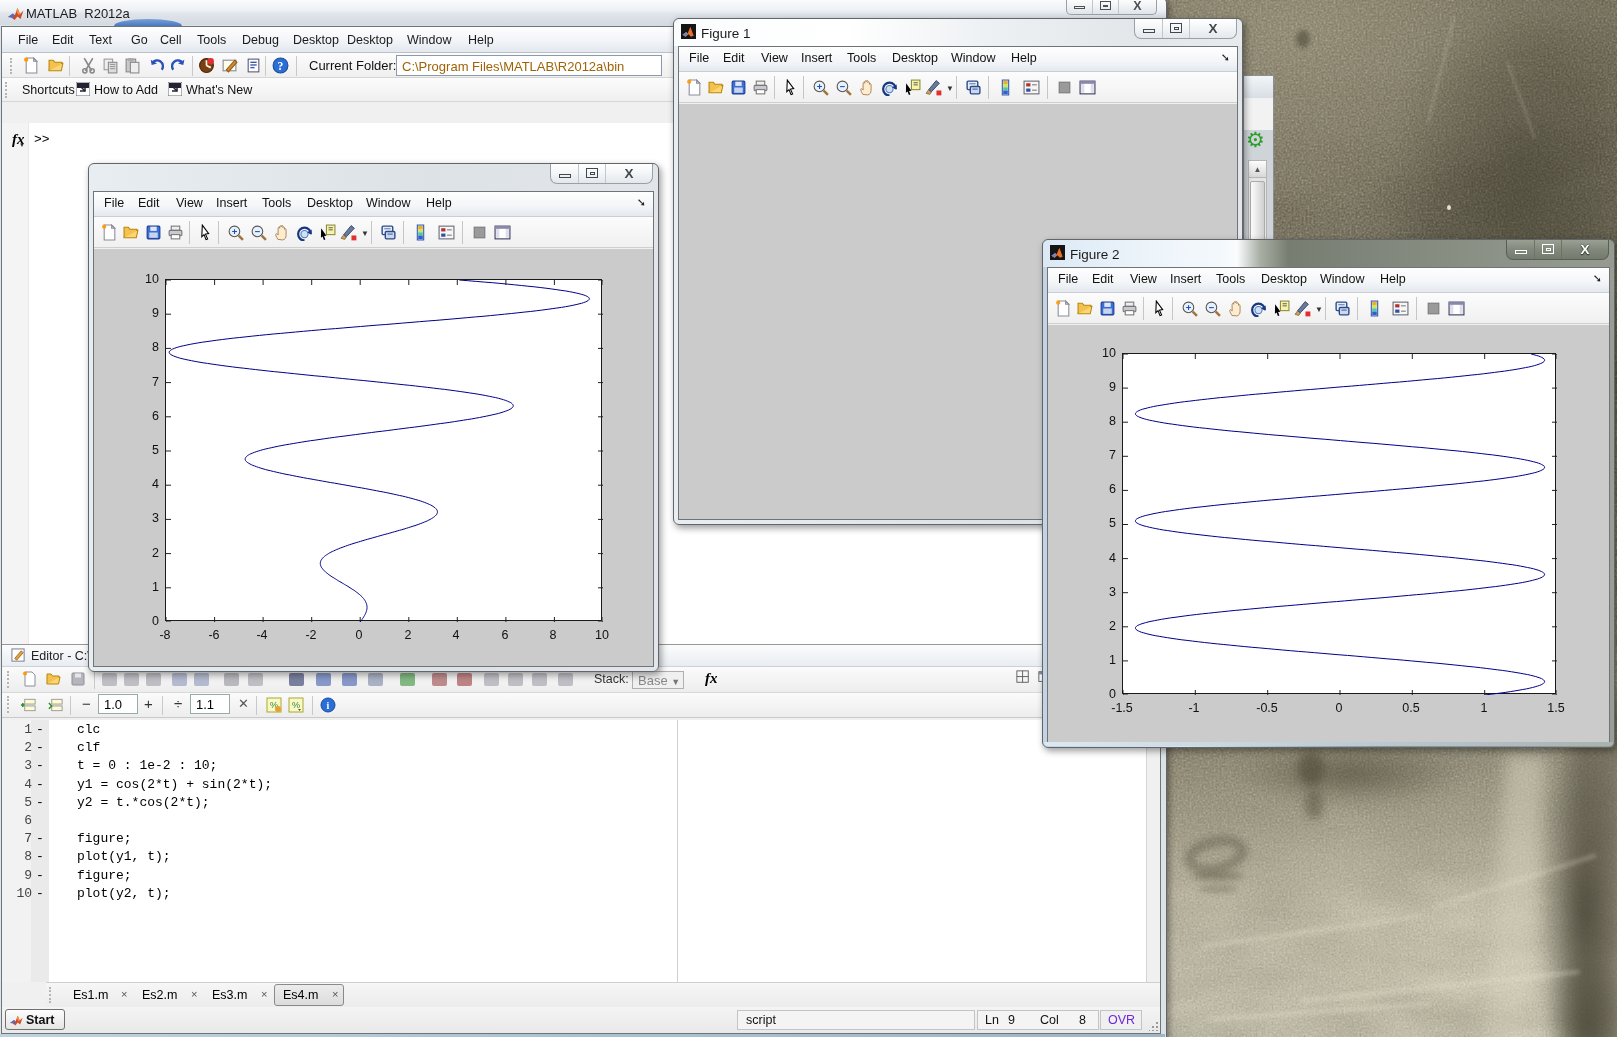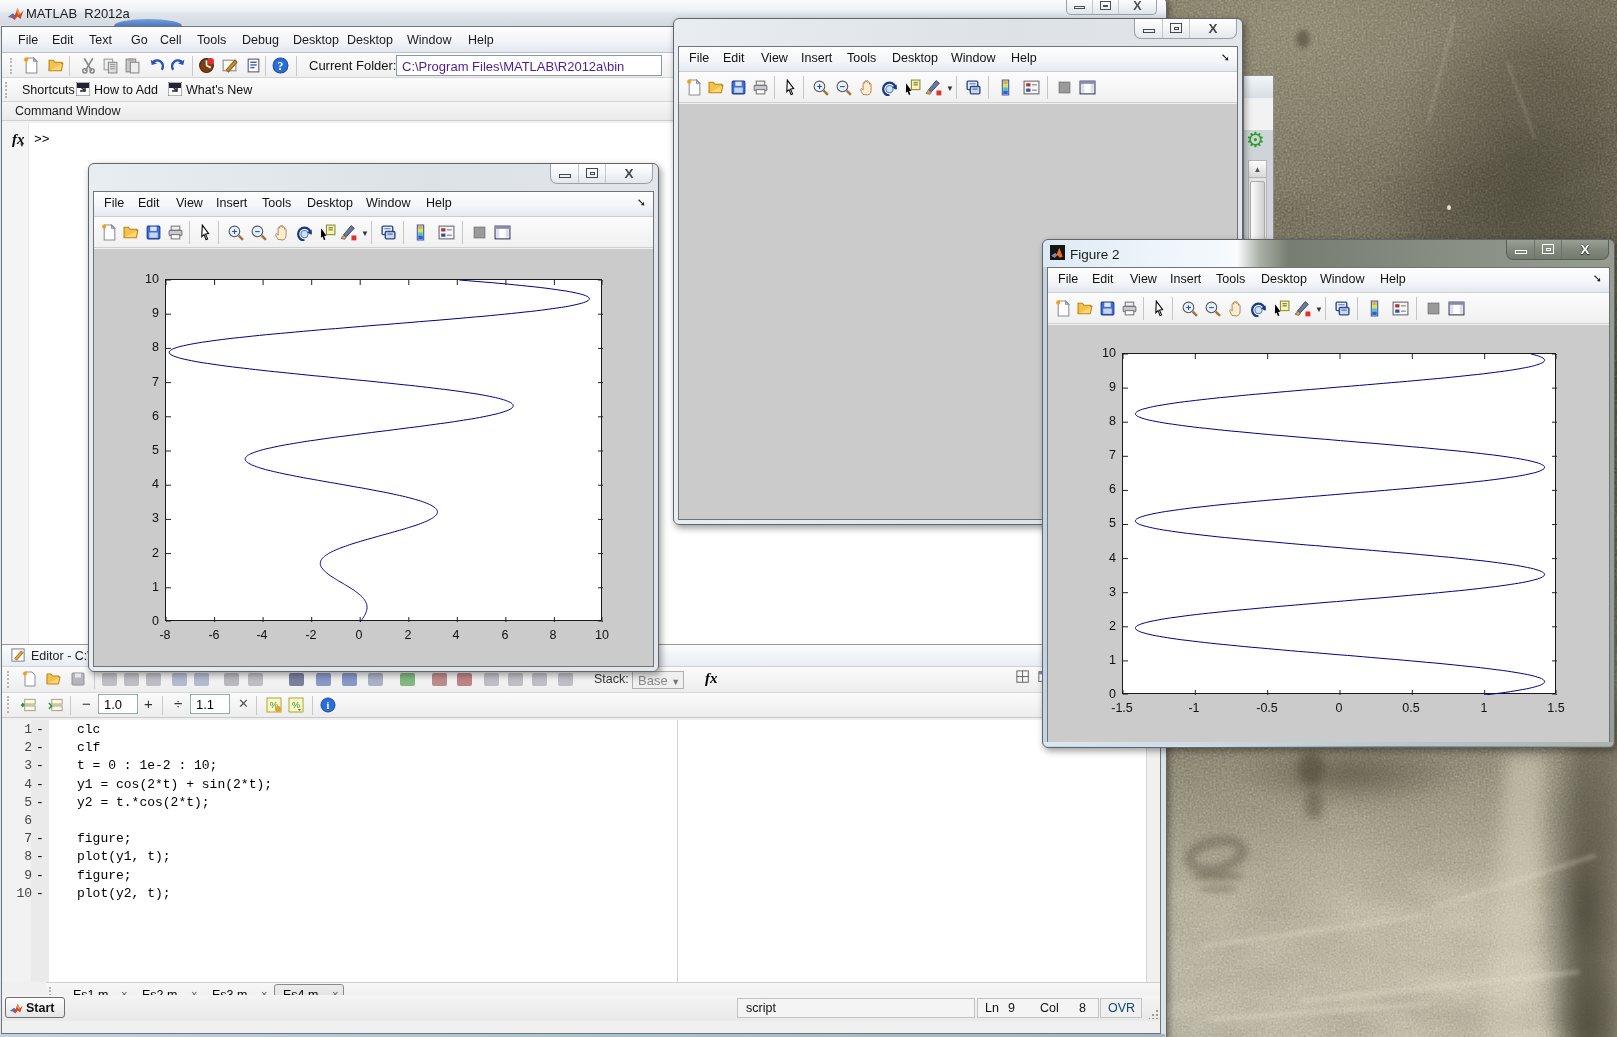--- a/index.html
+++ b/index.html
@@ -166,41 +166,40 @@
             <line x1="5" y1="7.5" x2="11" y2="7.5" stroke="#3a5aa8" stroke-width="1.3"></line>
             <line x1="5" y1="10" x2="9" y2="10" stroke="#3a5aa8" stroke-width="1.3"></line>
           </svg></div>
         <div style="position:absolute;left:263px;top:3px;width:1px;height:20px;background:#c9c9c9;"></div>
         <div style="position:absolute;left:270px;top:4px;width:17px;height:17px;"><svg viewBox="0 0 16 16">
             <circle cx="8" cy="8" r="7" fill="#2a6fd8" stroke="#1a4a9a"></circle>
             <text x="8" y="12" font-size="11" text-anchor="middle" fill="#fff" font-weight="bold" font-family="serif">?</text>
           </svg></div>
         <div style="position:absolute;left:294px;top:3px;width:1px;height:20px;background:#c9c9c9;"></div>
         <div style="position:absolute;left:307px;top:5px;font-size:13px;color:#111;">Current Folder:</div>
-        <div style="position:absolute;left:394px;top:2px;width:266px;height:21px;background:#fff;border:1px solid #8a9ab0;font-size:13px;color:#4c1d95;padding:2.5px 0 0 5px;white-space:nowrap;overflow:hidden;">C:\Program Files\MATLAB\R2012a\bin</div>
+        <div style="position:absolute;left:394px;top:2px;width:266px;height:21px;background:#fff;border:1px solid #8a9ab0;font-size:13px;color:#a16207;padding:2.5px 0 0 5px;white-space:nowrap;overflow:hidden;">C:\Program Files\MATLAB\R2012a\bin</div>
       </div>
     <div style="position:relative;height:24px;background:linear-gradient(#fcfcfc,#efefef);border-bottom:1px solid #d5d5d5;font-size:12.5px;color:#111;">
       <div style="position:absolute;left:3px;top:4px;width:3px;height:16px;border-left:2px dotted #b5b5b5;"></div>
       <span style="position:absolute;left:20px;top:5px;">Shortcuts</span>
       <svg style="position:absolute;left:74px;top:4px;width:14px;height:14px;" viewBox="0 0 14 14">
           <rect width="14" height="14" fill="#fff" stroke="#667"></rect>
           <rect x="1" y="1" width="12" height="5" fill="#223"></rect>
           <path d="M4 9 L9 9 L9 4" stroke="#223" stroke-width="1.5" fill="none"></path>
           <path d="M9 9 L5.5 5.5" stroke="#223" stroke-width="1.5"></path>
         </svg>
       <span style="position:absolute;left:92px;top:5px;">How to Add</span>
       <svg style="position:absolute;left:166px;top:4px;width:14px;height:14px;" viewBox="0 0 14 14">
           <rect width="14" height="14" fill="#fff" stroke="#667"></rect>
           <rect x="1" y="1" width="12" height="5" fill="#223"></rect>
           <path d="M4 9 L9 9 L9 4" stroke="#223" stroke-width="1.5" fill="none"></path>
           <path d="M9 9 L5.5 5.5" stroke="#223" stroke-width="1.5"></path>
         </svg>
       <span style="position:absolute;left:184px;top:5px;">What's New</span>
     </div>
-    <div style="position:relative;height:19px;background:linear-gradient(#f6f6f6,#eaeaea);border-bottom:1px solid #cfcfcf;font-size:12.5px;color:#222;padding:2px 0 0 13px;">Command Window</div>
     <div style="position:absolute;left:0;right:0;top:96px;bottom:0;background:#ffffff;">
       <div style="position:absolute;left:0;top:0;bottom:0;width:27px;background:#f4f4f4;border-right:1px solid #e8e8e8;"></div>
       <div style="position:absolute;left:10px;top:8px;font-family:'Liberation Serif',serif;font-style:italic;font-weight:bold;font-size:15px;">fx</div>
       <div style="position:absolute;left:17px;top:19px;font-size:6px;color:#333;">▼</div>
       <div style="position:absolute;left:32px;top:9px;font-family:'Liberation Mono',monospace;font-size:13px;">&gt;&gt;</div>
 
       <div id="editor" style="position:absolute;left:0;right:0;top:521px;bottom:0;background:#f0f0f0;border-top:1px solid #979797;">
         <div style="position:relative;height:22px;background:linear-gradient(#fbfcfd,#e9edf2);border-bottom:1px solid #cdd2d8;font-size:12.5px;color:#222;">
           <svg style="position:absolute;left:9px;top:3px;width:15px;height:15px;" viewBox="0 0 16 16">
               <rect x="1" y="1" width="13" height="13" fill="#fff" stroke="#778"></rect>
@@ -330,57 +329,65 @@
           <span style="position:absolute;left:27px;top:5px;">Es1.m</span>
             <span style="position:absolute;left:75px;top:5px;color:#555;font-size:11px;">×</span>
           <span style="position:absolute;left:96px;top:5px;">Es2.m</span>
             <span style="position:absolute;left:145px;top:5px;color:#555;font-size:11px;">×</span>
           <span style="position:absolute;left:166px;top:5px;">Es3.m</span>
             <span style="position:absolute;left:215px;top:5px;color:#555;font-size:11px;">×</span>
           <div style="position:absolute;left:228px;top:1px;width:70px;height:22px;background:linear-gradient(#ececec,#dcdcdc);border:1px solid #8a8a8a;border-radius:3px;"></div>
           <span style="position:absolute;left:237px;top:5px;">Es4.m</span>
             <span style="position:absolute;left:286px;top:5px;color:#555;font-size:11px;">×</span>
         </div>
-        <div style="position:absolute;left:0;right:0;bottom:12px;height:26px;background:linear-gradient(#f4f4f4,#e9e9e9);font-size:12.5px;color:#111;">
+        <div style="position:absolute;left:0;right:0;bottom:0;height:26px;background:linear-gradient(#f4f4f4,#e9e9e9);font-size:12.5px;color:#111;">
           <div style="position:absolute;left:3px;top:2px;width:60px;height:21px;border:1px solid #707070;border-radius:3px;background:linear-gradient(#fdfdfd,#e5e5e5);">
             <svg style="position:absolute;left:4px;top:4px;width:13px;height:13px;" viewBox="0 0 16 16">
                 <path d="M0 11 L5 7.5 L6.8 9.3 L9.5 2 L12 8 L15.5 4.5 L12.5 13 L9.5 10.5 L6.5 14 L3.5 11.5 Z" fill="#d2491e"></path>
                 <path d="M0 11 L5 7.5 L6.8 9.3 L4.8 12.5 L3.5 11.5 Z" fill="#4a6fd0"></path>
                 <path d="M9.5 2 L12 8 L10.8 9.6 L8.2 5.2 Z" fill="#f09048"></path>
               </svg>
             <span style="position:absolute;left:20px;top:3px;font-weight:bold;">Start</span>
           </div>
           <div style="position:absolute;left:735px;top:3px;width:238px;height:20px;border:1px solid #c4c4c4;background:#f4f4f4;padding:2px 0 0 8px;">script</div>
           <div style="position:absolute;left:975px;top:3px;width:122px;height:20px;border:1px solid #c4c4c4;background:#f4f4f4;">
             <span style="position:absolute;left:7px;top:2px;">Ln</span>
               <span style="position:absolute;left:30px;top:2px;">9</span>
             <span style="position:absolute;left:62px;top:2px;">Col</span>
               <span style="position:absolute;left:101px;top:2px;">8</span>
           </div>
-          <div style="position:absolute;left:1098px;top:3px;width:42px;height:20px;border:1px solid #c4c4c4;background:#f0f0f0;padding:2px 0 0 7px;color:#0c4a6e;">OVR</div>
+          <div style="position:absolute;left:1098px;top:3px;width:42px;height:20px;border:1px solid #c4c4c4;background:#f0f0f0;padding:2px 0 0 7px;color:#6d28d9;">OVR</div>
           <div style="position:absolute;left:1147px;top:14px;width:10px;height:10px;background:
             radial-gradient(circle 1.2px at 8px 2px,#9a9a9a 98%,transparent), radial-gradient(circle 1.2px at 8px 6px,#9a9a9a 98%,transparent),
             radial-gradient(circle 1.2px at 4px 6px,#9a9a9a 98%,transparent), radial-gradient(circle 1.2px at 8px 10px,#9a9a9a 98%,transparent),
             radial-gradient(circle 1.2px at 4px 10px,#9a9a9a 98%,transparent), radial-gradient(circle 1.2px at 0px 10px,#9a9a9a 98%,transparent);"></div>
         </div>
       </div>
     </div>
   </div>
 </div>
 
 <div style="position:absolute;left:1243px;top:75px;width:31px;height:170px;background:#cfd4d8;border:1px solid #8a8f94;">
     <div style="position:absolute;left:0px;top:0px;right:0;height:22px;background:linear-gradient(#f2f6f9,#d8dee3);"></div>
     <div style="position:absolute;left:0px;top:22px;right:0;height:32px;background:#f2f2f2;"></div>
     <div style="position:absolute;left:2px;top:52px;font-size:21px;color:#2f9e2f;">⚙</div>
     <div style="position:absolute;left:4px;top:84px;width:19px;bottom:4px;background:#e4e4e4;border:1px solid #b5b5b5;">
       <div style="width:100%;height:17px;background:linear-gradient(#fdfdfd,#d8d8d8);border-bottom:1px solid #b5b5b5;text-align:center;font-size:8px;color:#555;padding-top:4px;">▲</div>
       <div style="margin-top:3px;width:15px;margin-left:1px;height:120px;background:linear-gradient(90deg,#fdfdfd,#cfcfcf);border:1px solid #aaa;border-radius:2px;"></div>
     </div>
   </div>
 <div class="win" style="left:673px;top:18px;width:570px;height:507px;background:linear-gradient(90deg,#e8edf1,#dde2e7 60%,#e2e6ea);">
+    <div class="tb" style="background:linear-gradient(90deg,#fafcfd 0%,#ffffff 30%,#eef1f4 55%,#e3e7ea 80%,#e8ebee 100%);">
+      <svg style="position:absolute;left:7px;top:5px;width:15px;height:15px;" viewBox="0 0 16 16">
+        <rect width="16" height="16" fill="#151515"></rect>
+        <path d="M1.5 11.5 L5.5 8.5 L7 10 L10 3 L13.5 12.5 L10.5 13.5 L8 11 L5 13.5 Z" fill="#e8702a"></path>
+        <path d="M1.5 11.5 L5.5 8.5 L7 10 L5 13.5 Z" fill="#6888c8"></path>
+      </svg>
+      <span class="ttl">Figure 1</span>
+    </div>
     <div style="position:absolute;right:5px;top:0px;height:20px;display:flex;background:linear-gradient(#ffffff,#f4f6f8 45%,#e4e8ec);border:1px solid #9aa0a6;border-top:none;border-radius:0 0 7px 7px;">
       <div style="width:28px;position:relative;border-right:1px solid #c2c7cb;">
         <div style="position:absolute;left:8px;top:10px;width:12px;height:4px;border:1.3px solid #43484d;"></div>
       </div>
       <div style="width:27px;position:relative;border-right:1px solid #c2c7cb;">
         <div style="position:absolute;left:7px;top:4px;width:12px;height:10px;border:1.6px solid #43484d;"></div>
         <div style="position:absolute;left:10.5px;top:8px;width:5px;height:3px;border:1.2px solid #43484d;"></div>
       </div>
       <div style="width:46px;position:relative;">
         <div style="position:absolute;left:0;right:0;top:2px;text-align:center;font-weight:bold;font-size:13.5px;color:#43484d;">X</div>

